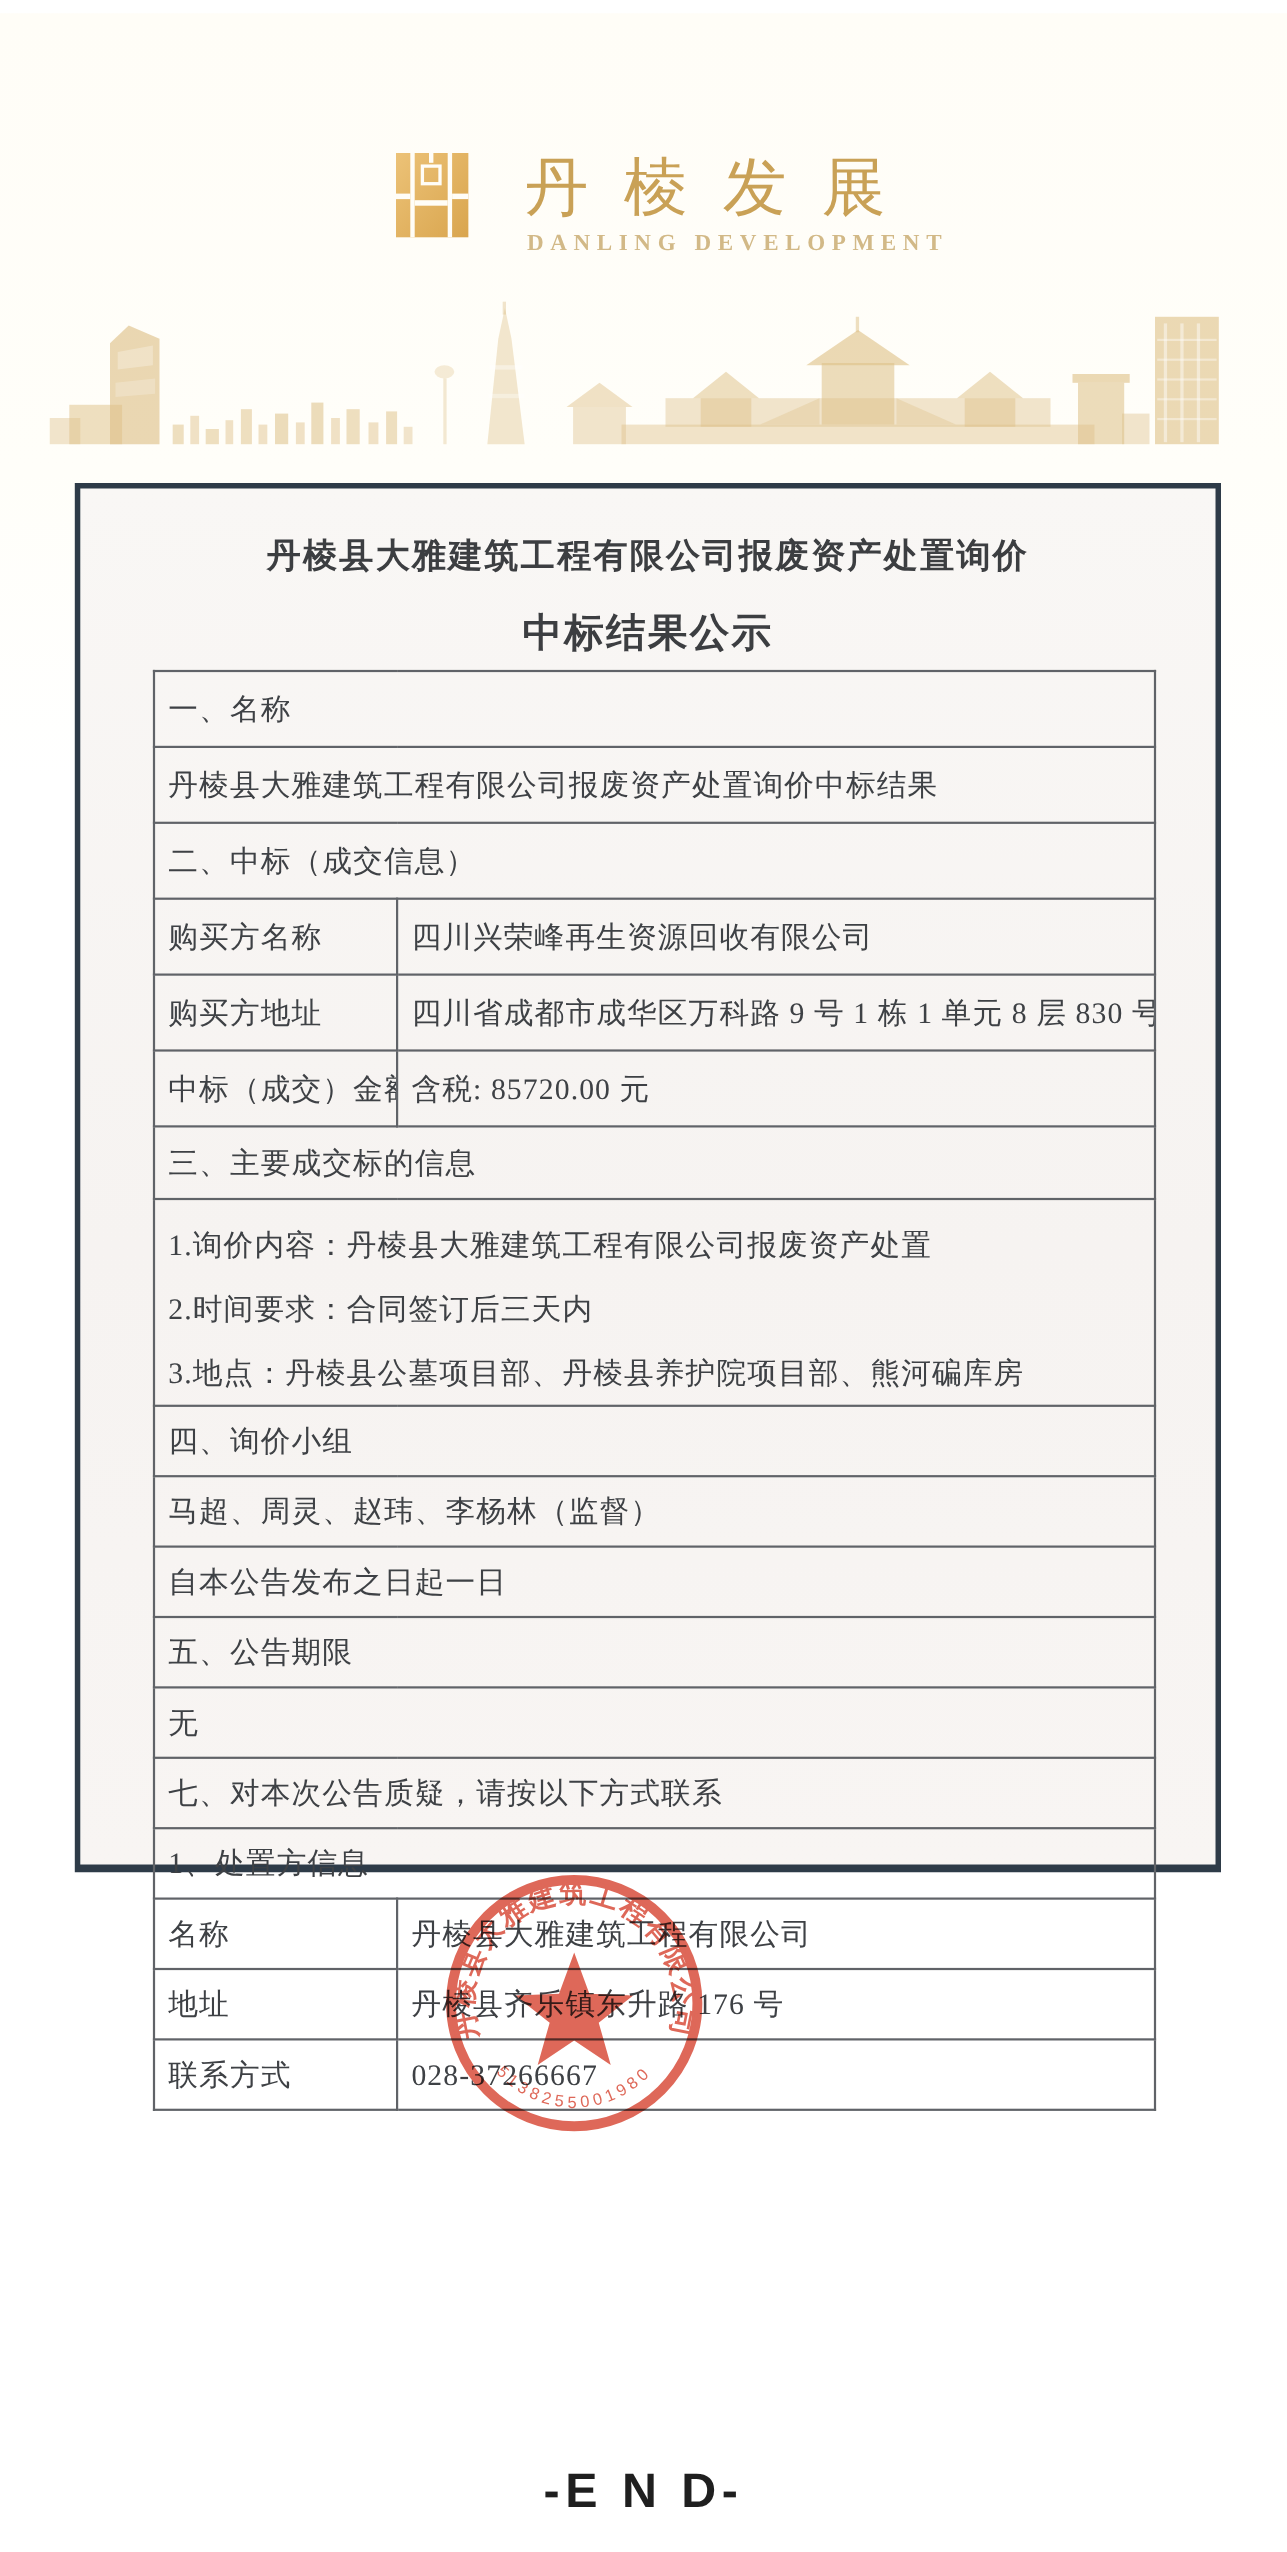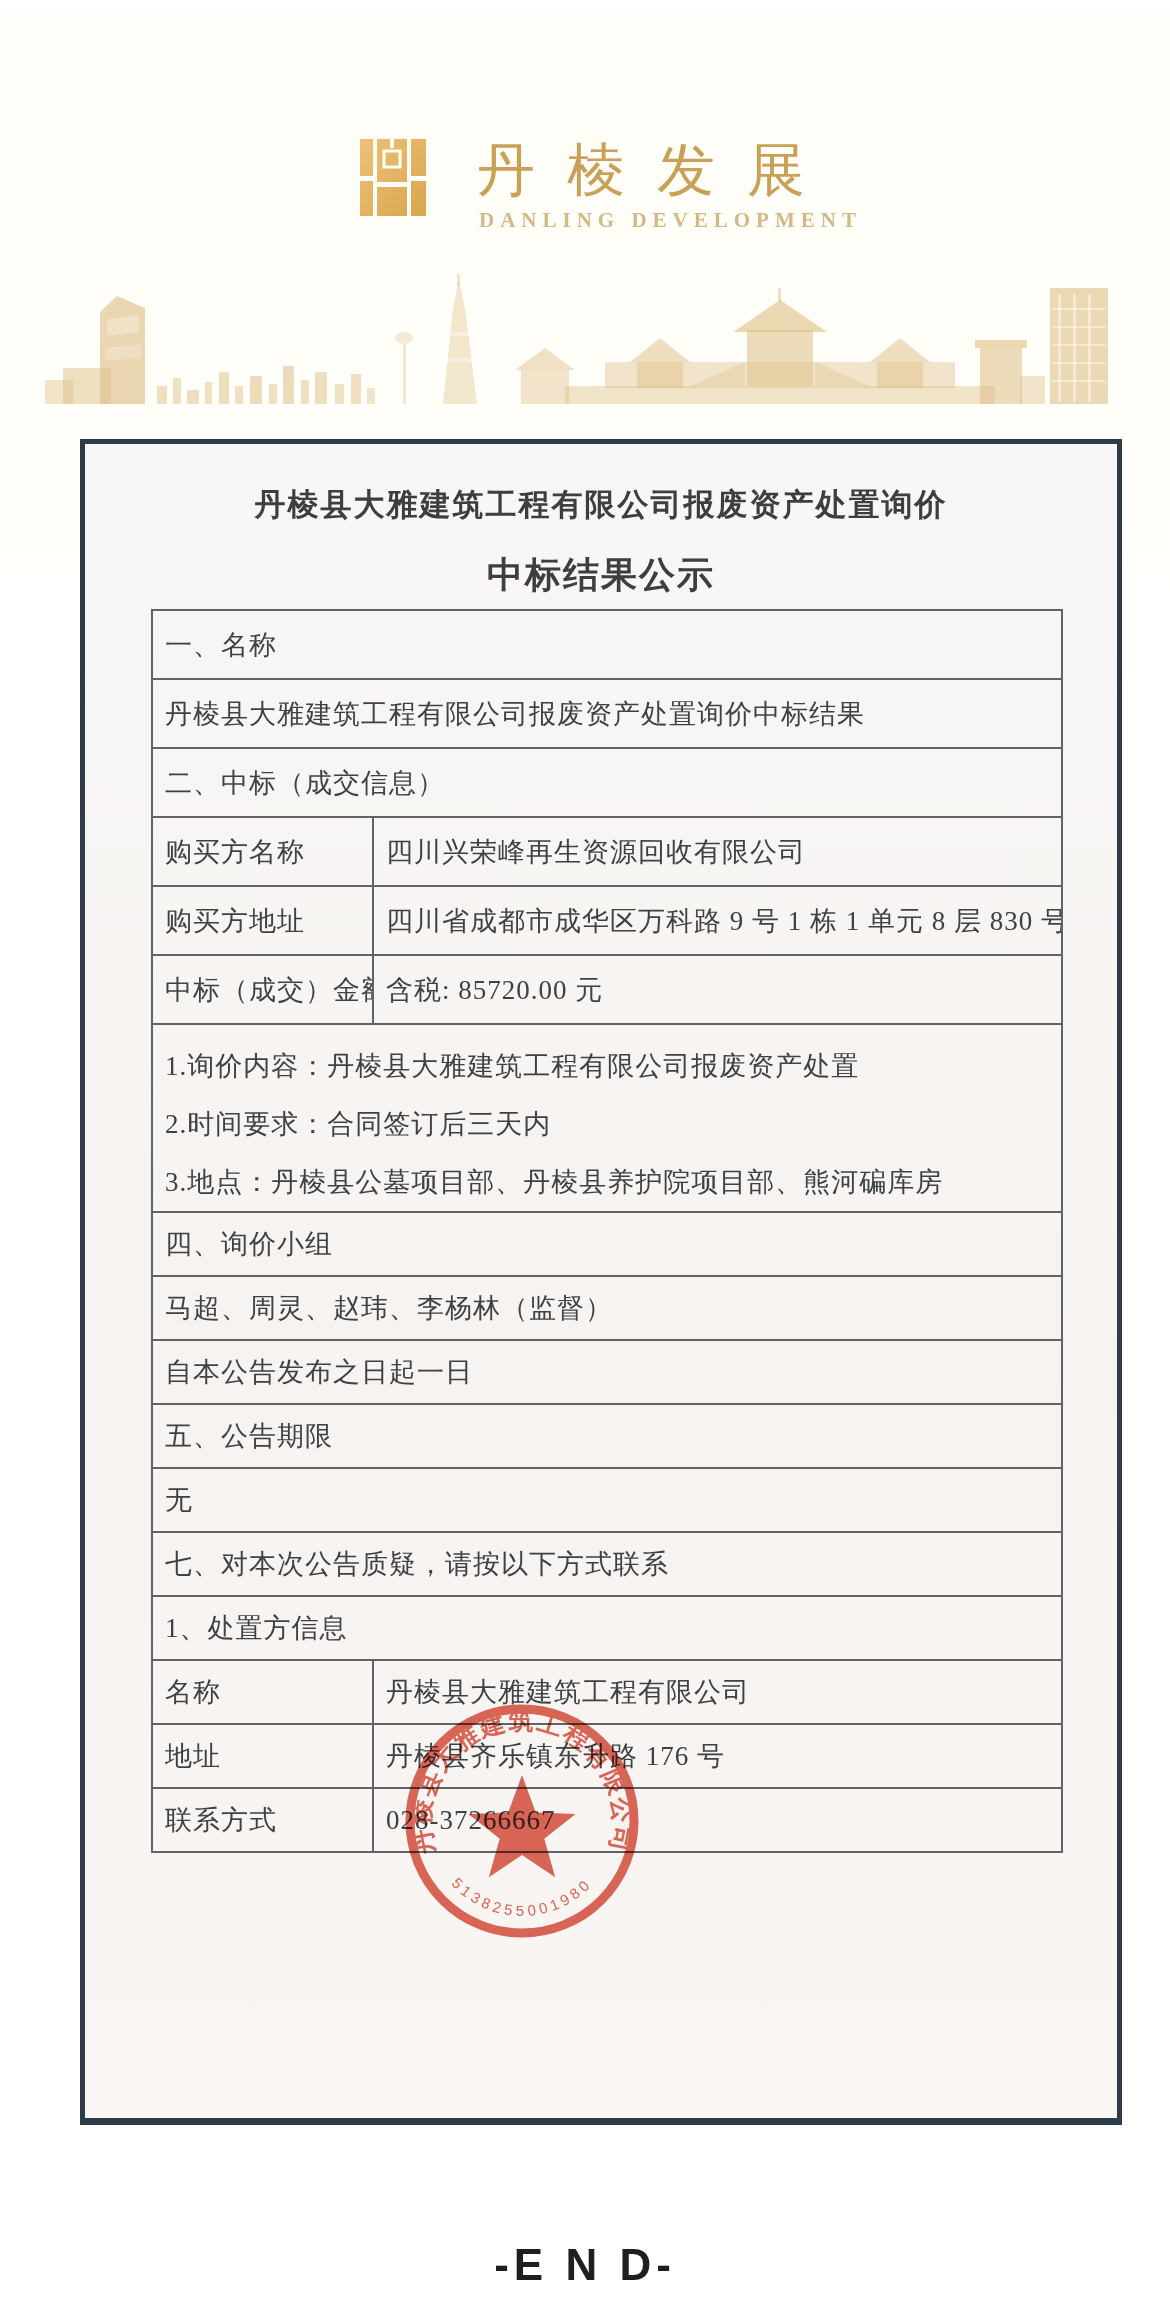--- a/index.html
+++ b/index.html
@@ -23,21 +23,21 @@
     position:absolute; left:479px; top:196px; width:420px;
     font-size:21px; letter-spacing:6px; color:#d2b987; font-weight:700;
     white-space:nowrap;
   }
 
   
   .skyline { position:absolute; left:45px; top:262px; width:1080px; height:130px; }
 
   
   .card {
-    position:absolute; left:80px; top:427px; width:1042px; height:1686px;
+    position:absolute; left:68px; top:427px; width:1042px; height:1263px;
     background:linear-gradient(180deg,#f9f7f5 0%, #f6f3f1 55%, #f8f5f3 100%);
     border:5px solid #2e3b48; border-bottom-width:7px;
   }
   .doc-title1 {
     position:absolute; left:0; top:40px; width:100%;
     text-align:center; font-size:31px; font-weight:700; color:#3c3e41;
     letter-spacing:2px;
   }
   .doc-title2 {
     position:absolute; left:0; top:107px; width:100%;
@@ -190,20 +190,23 @@
         <td>四川兴荣峰再生资源回收有限公司</td>
       </tr>
       <tr class="h1">
         <td class="lab">购买方地址</td>
         <td>四川省成都市成华区万科路 9 号 1 栋 1 单元 8 层 830 号</td>
       </tr>
       <tr class="h1">
         <td class="lab">中标（成交）金额</td>
         <td>含税: 85720.00 元</td>
       </tr>
+      <tr class="h2">
+        <td colspan="2">三、主要成交标的信息</td>
+      </tr>
       <tr class="hm">
         <td colspan="2">
           <span class="ml-line">1.询价内容：丹棱县大雅建筑工程有限公司报废资产处置</span>
           <span class="ml-line">2.时间要求：合同签订后三天内</span>
           <span class="ml-line">3.地点：丹棱县公墓项目部、丹棱县养护院项目部、熊河碥库房</span>
         </td>
       </tr>
       <tr class="h3">
         <td colspan="2">四、询价小组</td>
       </tr>

